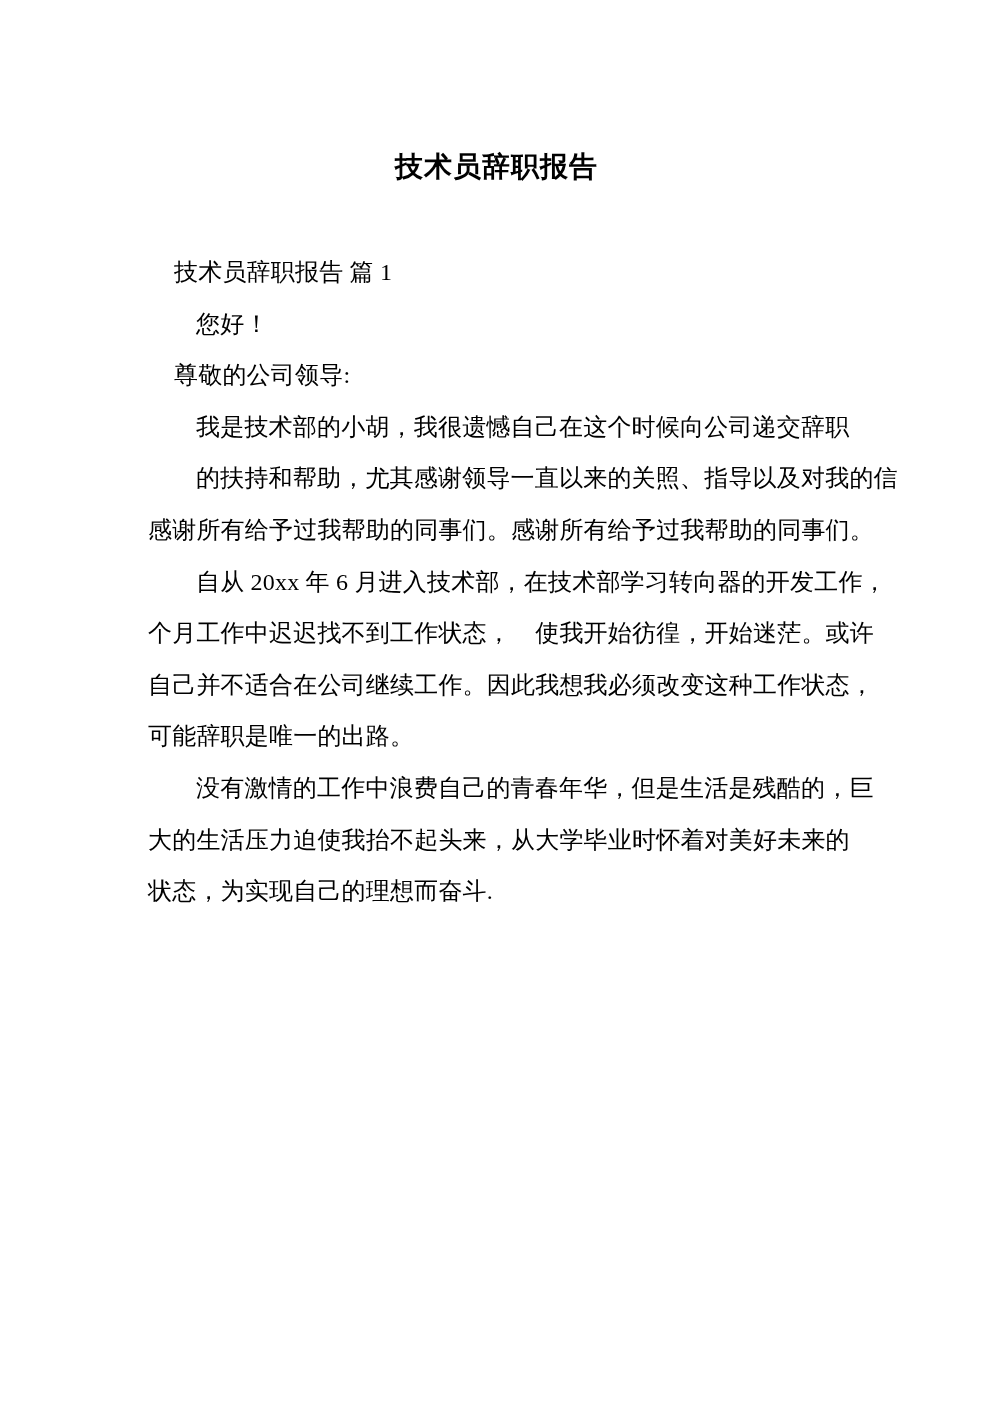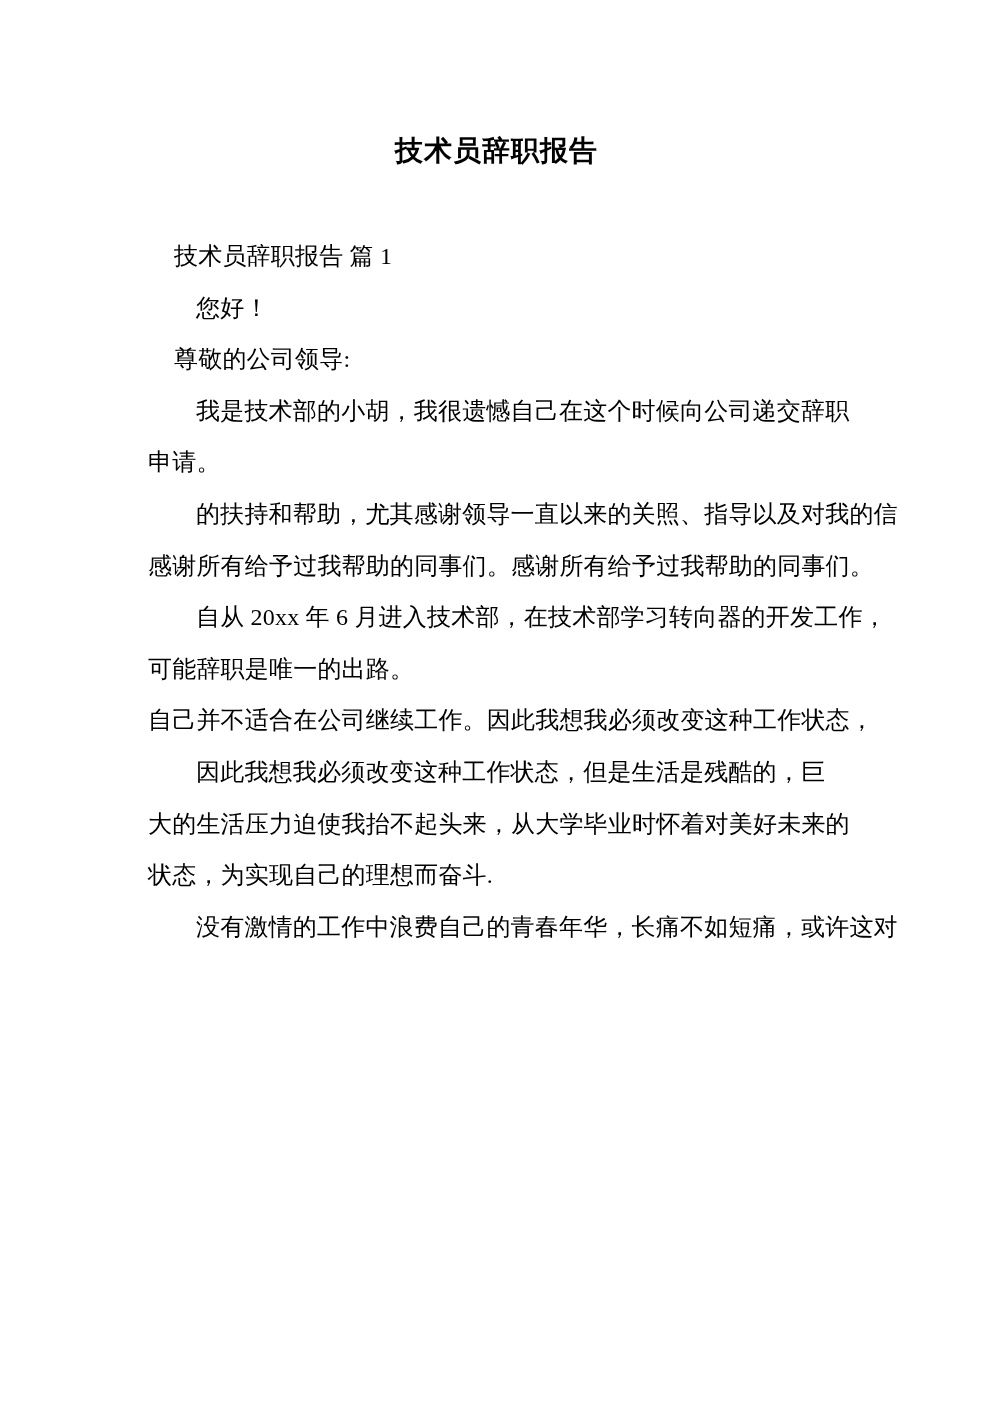--- a/index.html
+++ b/index.html
@@ -11,21 +11,21 @@
     position: relative;
     width: 993px;
     height: 1404px;
     margin: 0 auto;
     background: #ffffff;
     color: #000000;
     font-family: "Liberation Serif", "DejaVu Serif", serif;
     overflow: hidden;
   }
   .doc-title {
-    margin: 0;
+    margin: 16px;
     padding-top: 130px;
     text-align: center;
     font-size: 28px;
     font-weight: bold;
     line-height: 42px;
     letter-spacing: 1px;
   }
   .content {
     margin-top: 59px;
     padding-left: 148px;
@@ -66,38 +66,37 @@
     <div class="para ind-lg">
       <div class="line">您好！</div>
     </div>
 
     <div class="para ind-sm">
       <div class="line">尊敬的公司领导:</div>
     </div>
 
     <div class="para ind-lg">
       <div class="line">我是技术部的小胡，我很遗憾自己在这个时候向公司递交辞职</div>
-      <div class="line">申请。</div>
     </div>
 
     <div class="para ind-lg">
       <div class="line">的扶持和帮助，尤其感谢领导一直以来的关照、指导以及对我的信</div>
       <div class="line">感谢所有给予过我帮助的同事们。感谢所有给予过我帮助的同事们。</div>
     </div>
 
     <div class="para ind-lg">
       <div class="line">自从 20xx 年 6 月进入技术部，在技术部学习转向器的开发工作，</div>
+      <div class="line">个月工作中迟迟找不到工作状态，　使我开始彷徨，开始迷茫。或许</div>
+      <div class="line">自己并不适合在公司继续工作。因此我想我必须改变这种工作状态，</div>
       <div class="line">可能辞职是唯一的出路。</div>
-      <div class="line">自己并不适合在公司继续工作。因此我想我必须改变这种工作状态，</div>
     </div>
 
     <div class="para ind-lg">
-      <div class="line">因此我想我必须改变这种工作状态，但是生活是残酷的，巨</div>
+      <div class="line">没有激情的工作中浪费自己的青春年华，但是生活是残酷的，巨</div>
       <div class="line">大的生活压力迫使我抬不起头来，从大学毕业时怀着对美好未来的</div>
       <div class="line">状态，为实现自己的理想而奋斗.</div>
     </div>
 
     <div class="para ind-lg">
-      <div class="line">没有激情的工作中浪费自己的青春年华，长痛不如短痛，或许这对</div>
     </div>
 
   </div>
 </div>
 
 </body></html>

